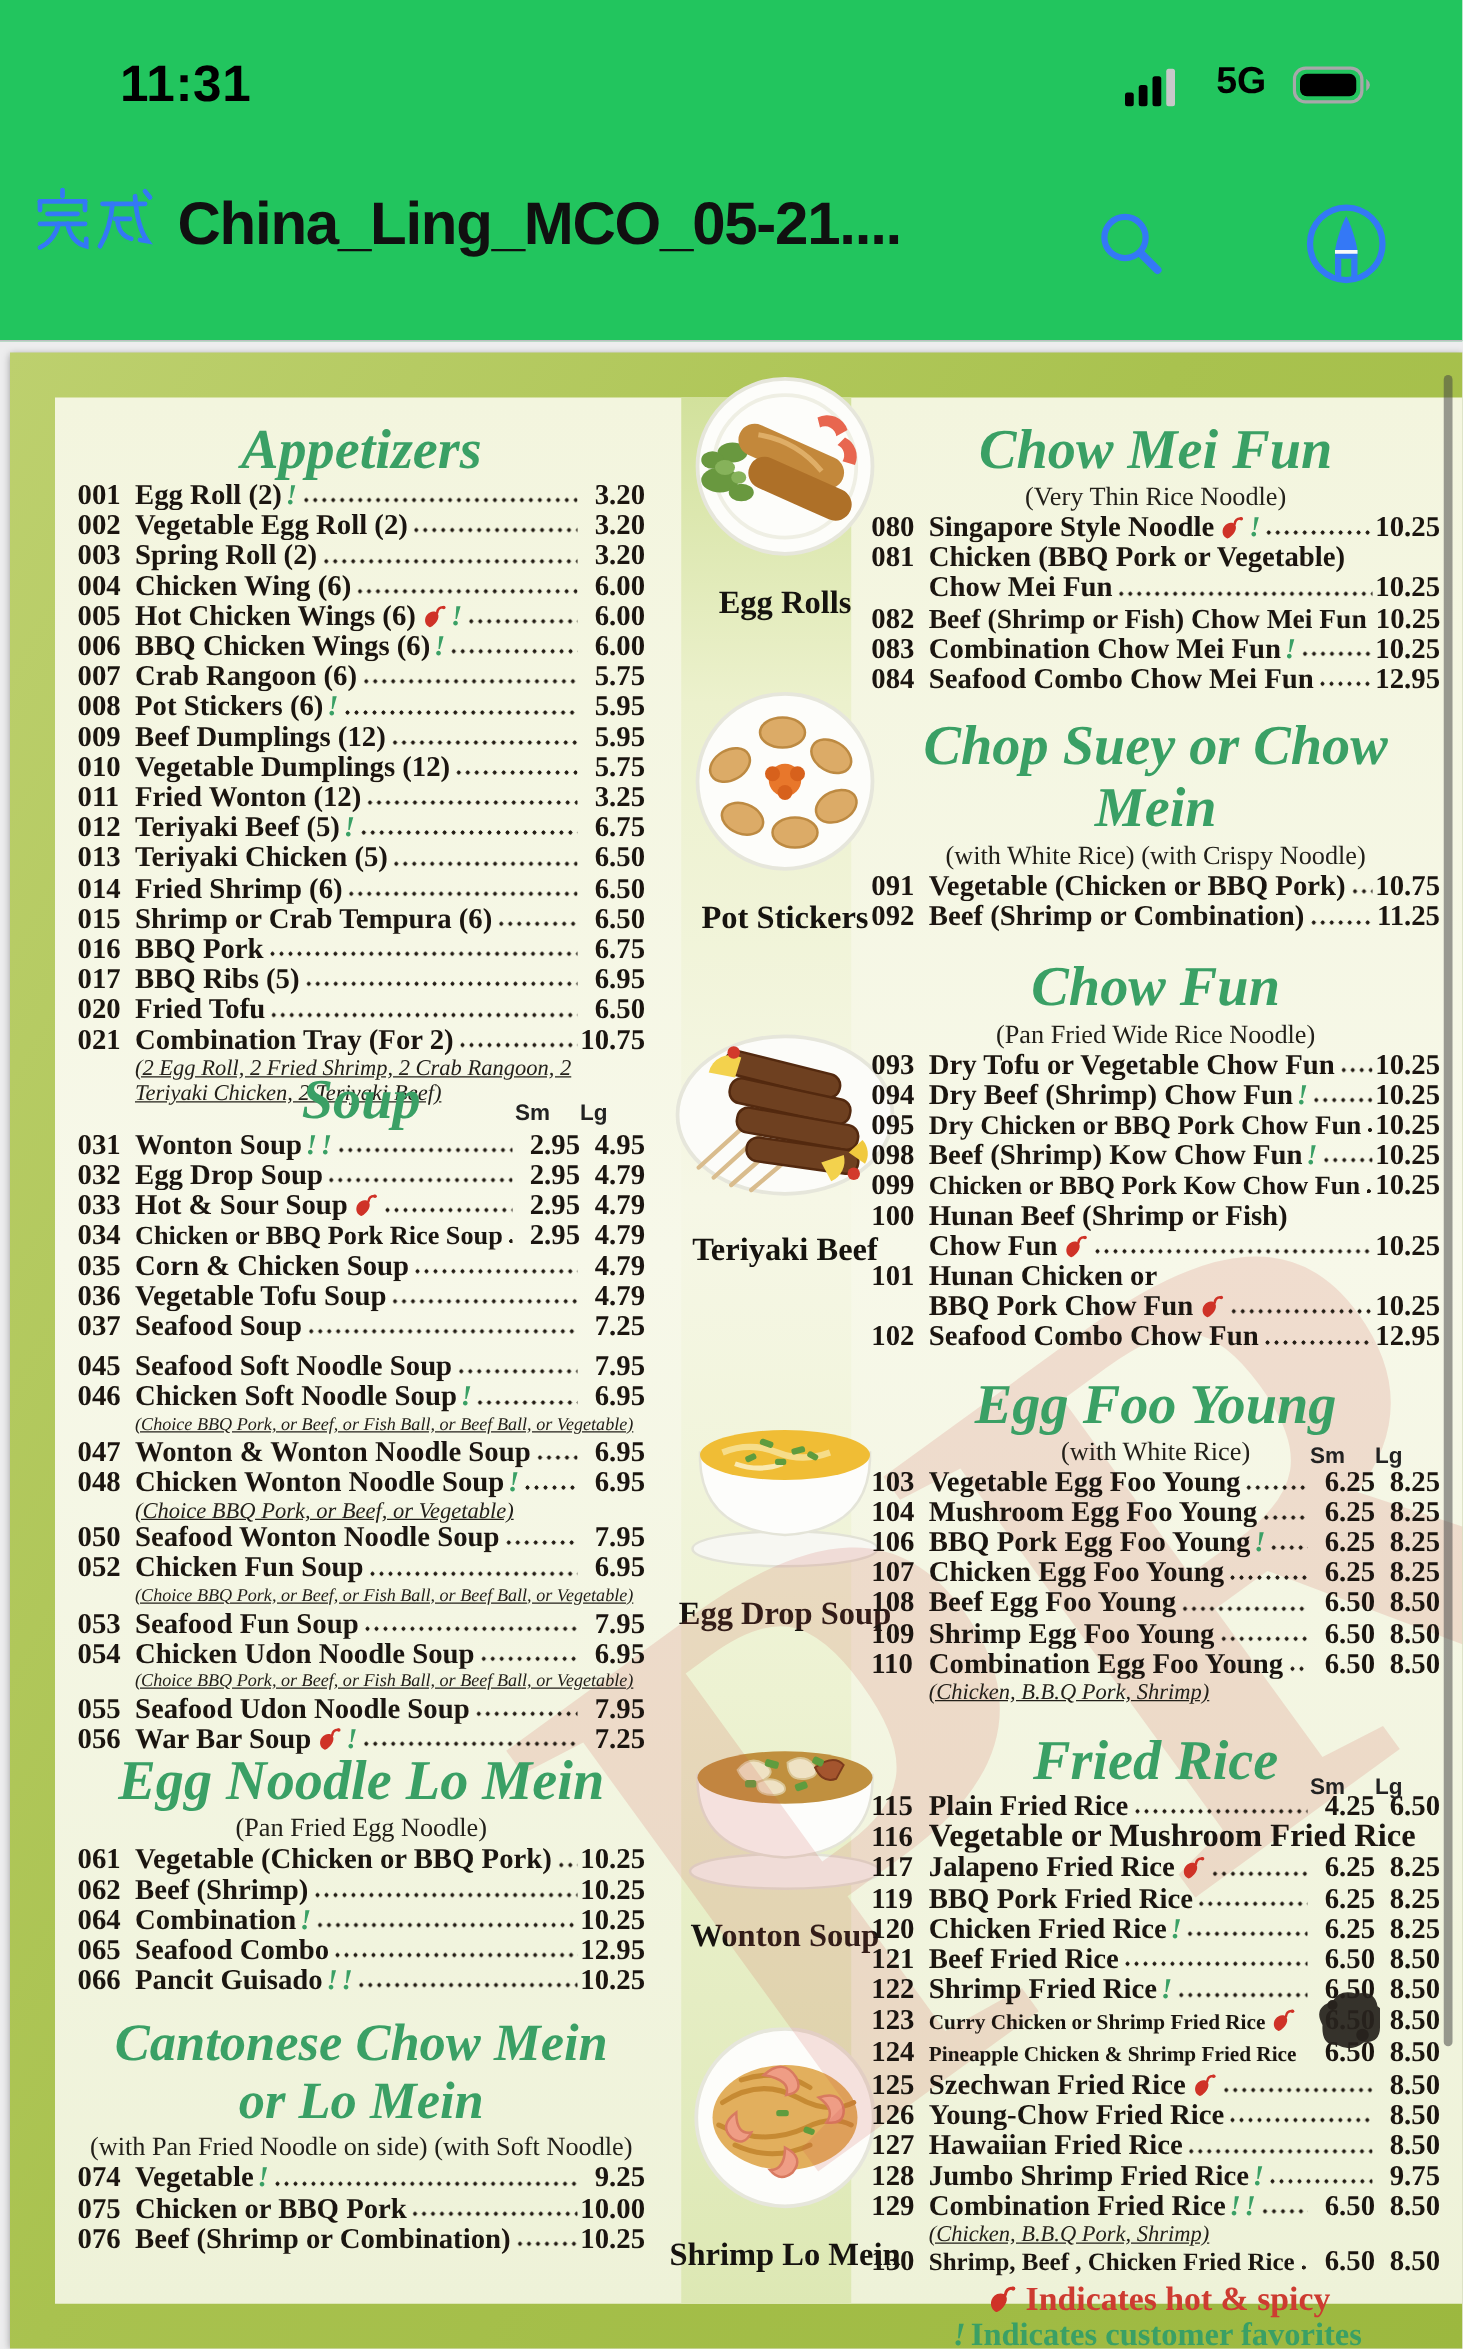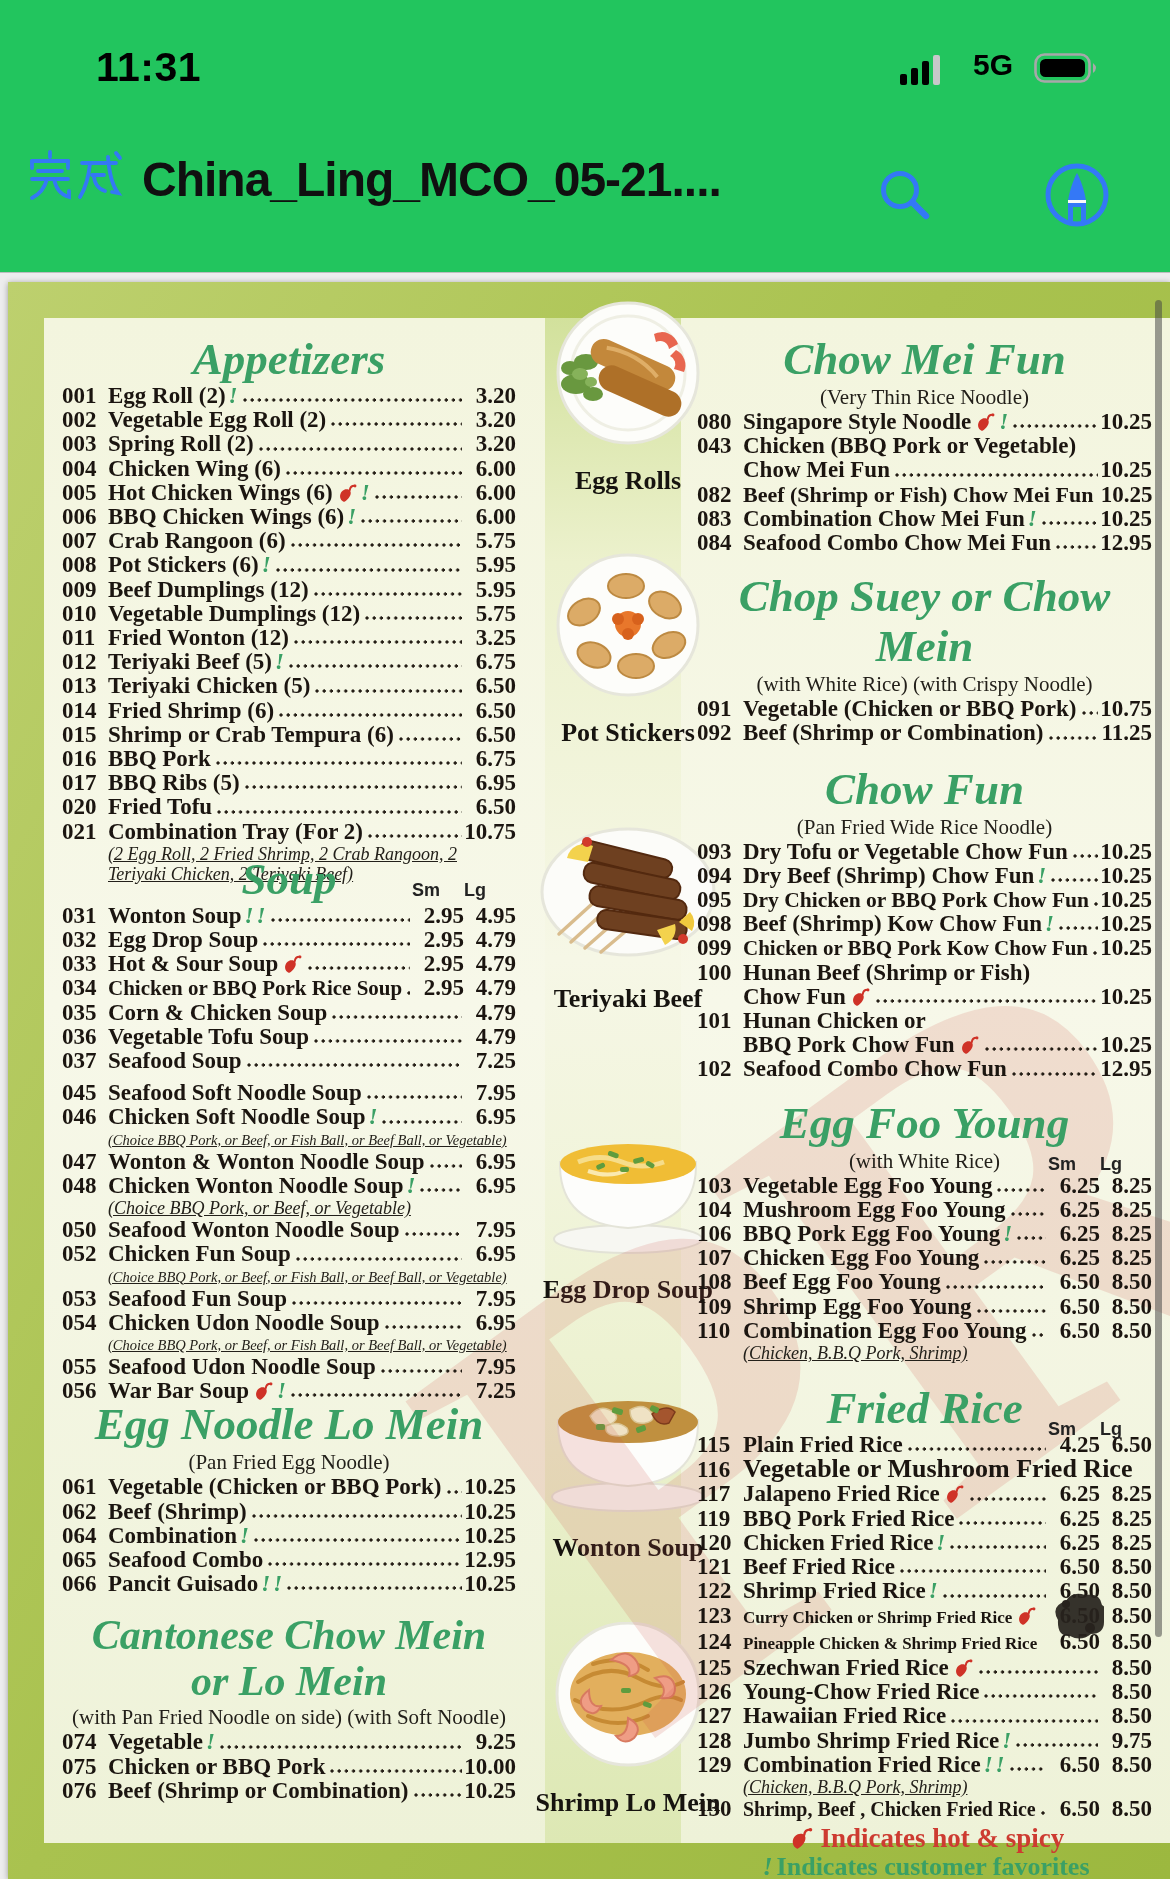--- a/index.html
+++ b/index.html
@@ -451,21 +451,21 @@
             <span class="num">080</span>
             <span class="nm">Singapore Style Noodle<svg class="pepper" viewBox="0 0 22 24" width="20" height="22">
                 <path d="M6 22 C2 19 2.5 12 8 9.5 C10 8.6 13.5 8.8 14.6 10.8 C16.8 15 12 20.6 8.2 22.6 C7.4 23 6.6 22.6 6 22 Z" fill="#cf3227"></path>
                 <path d="M14 10 C14.5 6.5 16.5 5 19.5 5.2" stroke="#cf3227" stroke-width="2.2" fill="none" stroke-linecap="round"></path>
                 <circle cx="19.8" cy="5.4" r="1.6" fill="#cf3227"></circle>
               </svg><span class="fav">!</span></span>
             <span class="dots"></span>
             <span class="p">10.25</span>
           </div>
           <div class="item">
-            <span class="num">043</span>
+            <span class="num">081</span>
             <span class="nm">Chicken (BBQ Pork or Vegetable)</span>
           </div>
           <div class="item">
             <span class="num"></span>
             <span class="nm">Chow Mei Fun</span>
             <span class="dots"></span>
             <span class="p">10.25</span>
           </div>
           <div class="item">
             <span class="num">082</span>

